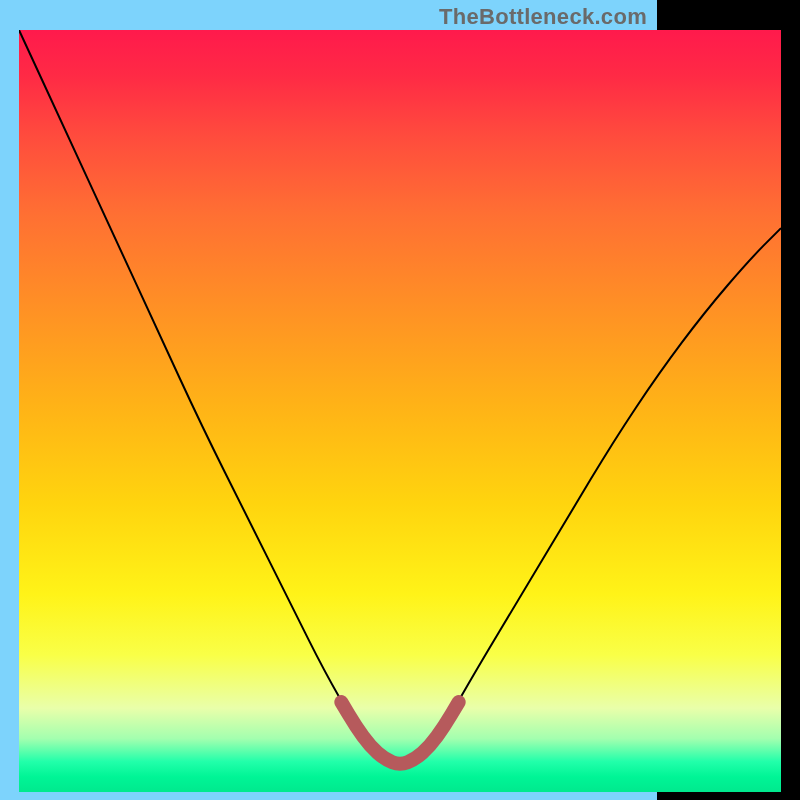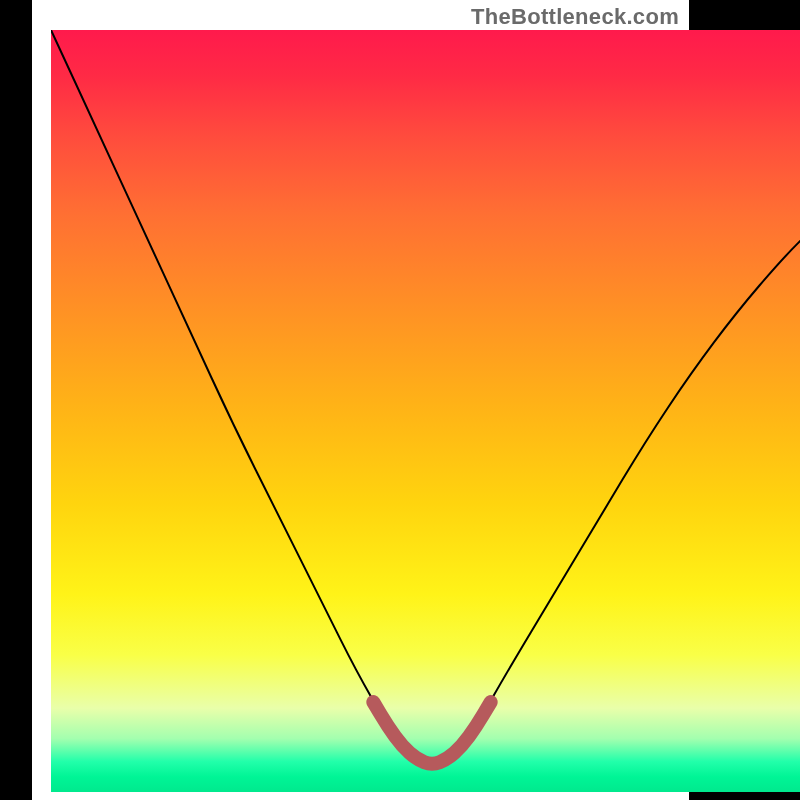--- a/index.html
+++ b/index.html
@@ -8,22 +8,21 @@
     width: 800px;
     height: 800px;
     background: #000;
     overflow: hidden;
     font-family: Arial, Helvetica, sans-serif;
   }
   .frame {
     position: relative;
     width: 657px;
     height: 800px;
-    background: #ffffff;
-    margin-left: 32px;
+    background: #7dd3fc;
   }
   .watermark {
     position: absolute;
     top: 4px;
     right: 10px;
     color: #6a6a6a;
     font-size: 22px;
     font-weight: 600;
     letter-spacing: 0.3px;
     user-select: none;

